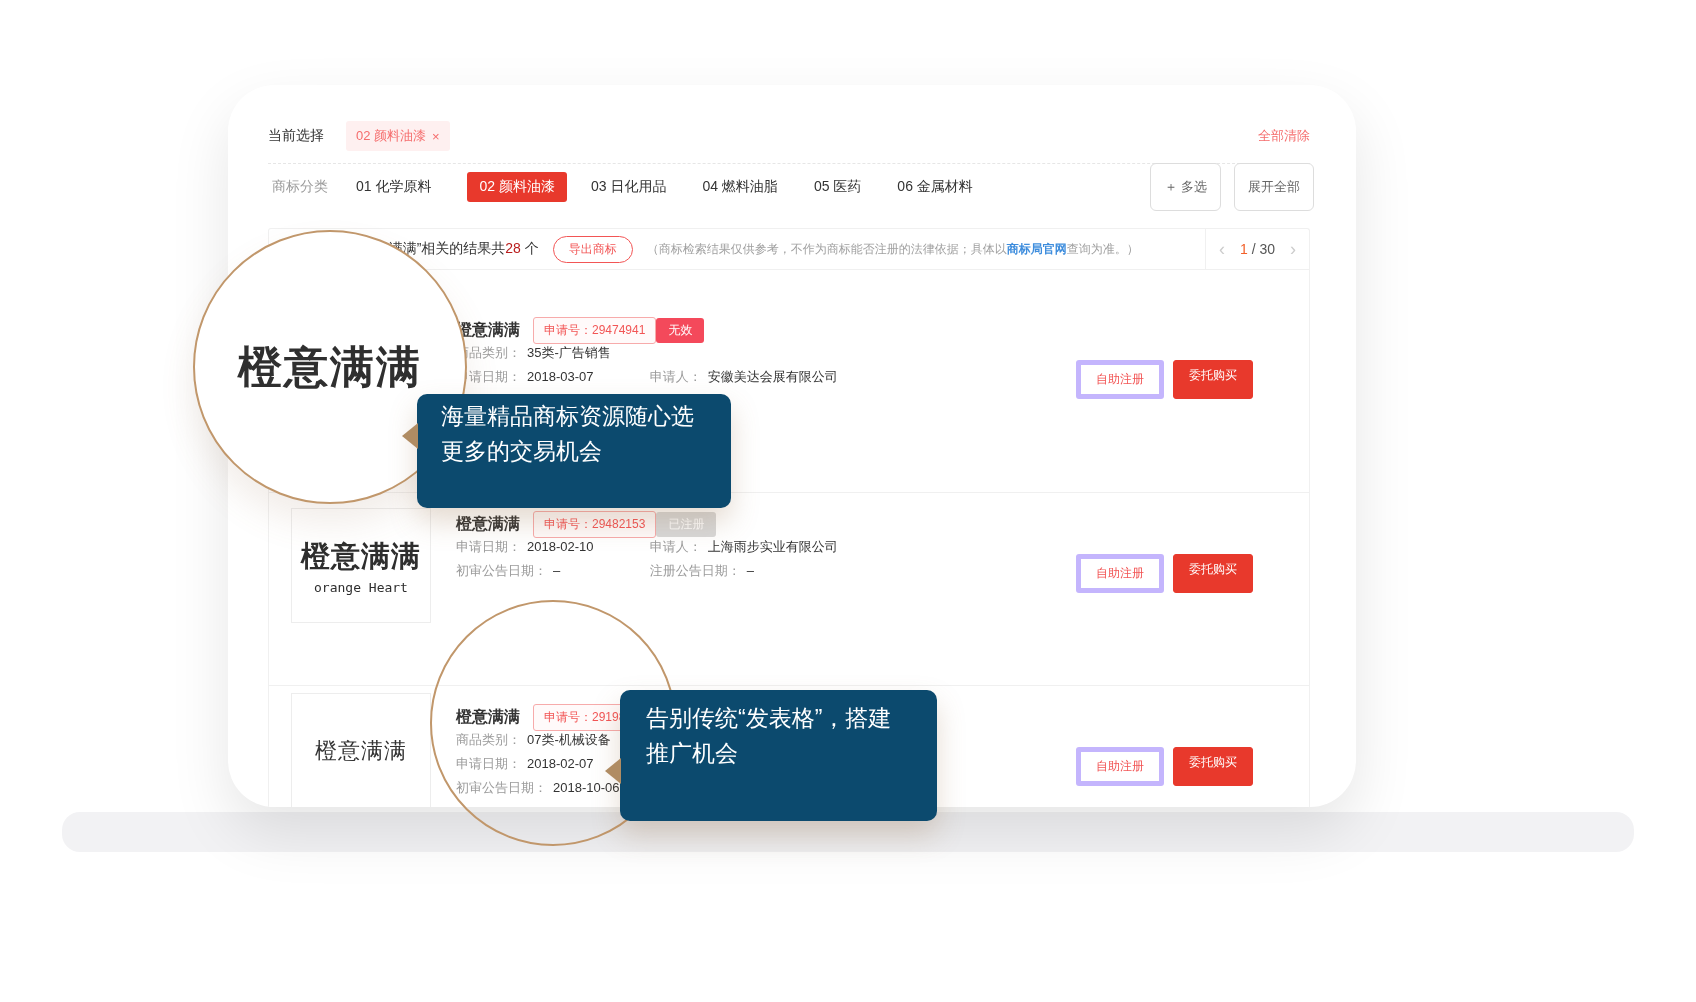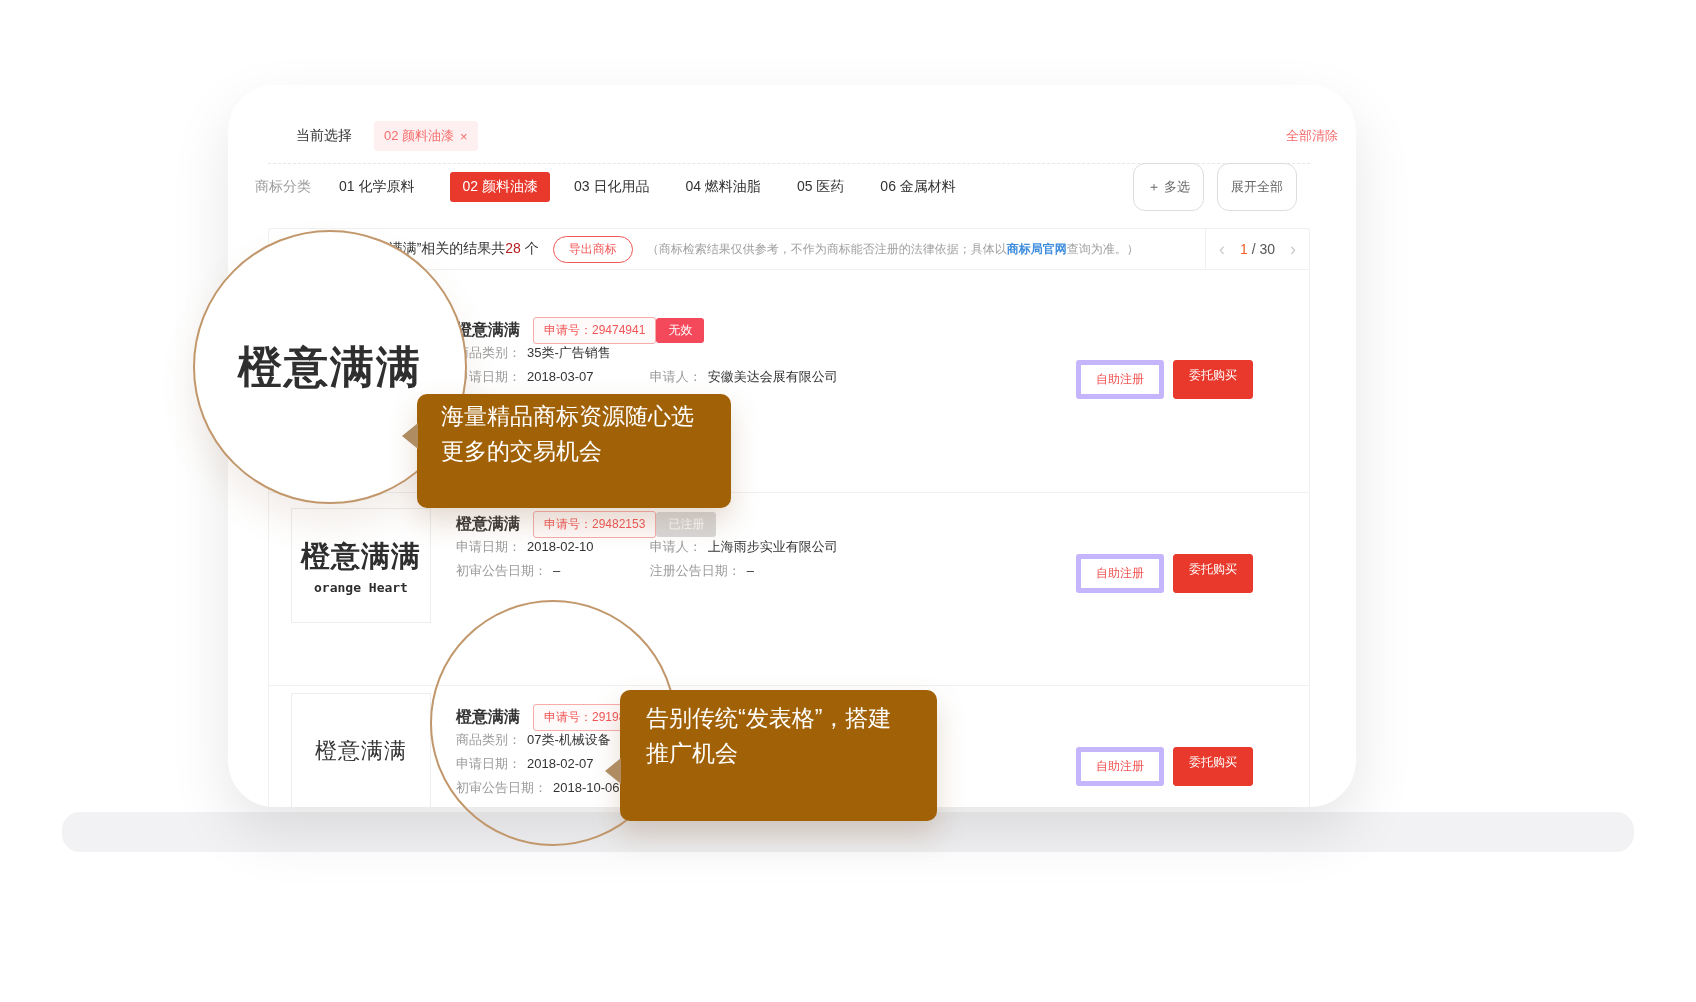--- a/index.html
+++ b/index.html
@@ -7,37 +7,37 @@
   .stage{position:relative;width:1696px;height:1002px;}
 
   
   .base-bar{position:absolute;left:62px;top:812px;width:1572px;height:40px;background:#f2f2f4;border-radius:18px;}
 
   
   .window{position:absolute;left:228px;top:85px;width:1128px;height:722px;background:#fff;border-radius:46px;
     box-shadow:0 25px 60px rgba(0,0,0,.10);overflow:hidden;}
 
   
-  .filter-current{position:absolute;left:40px;top:36px;width:1042px;height:30px;display:flex;align-items:center;margin-left:28px;}
+  .filter-current{position:absolute;left:40px;top:36px;width:1042px;height:30px;display:flex;align-items:center;}
   .fc-label{font-size:14px;color:#333;margin-right:22px;}
   .tag{display:inline-flex;align-items:center;background:#fef0f0;color:#f56c6c;font-size:13px;
     padding:6px 10px;border-radius:3px;cursor:pointer;}
   .tag-x{margin-left:6px;color:#f56c6c;font-size:13px;cursor:pointer;}
   .fc-spacer{flex:1;}
   .clear-all{font-size:13px;color:#f56c6c;cursor:pointer;}
 
   .dash-sep{position:absolute;left:40px;top:78px;width:1042px;border-top:1px dashed #e6e6e6;}
 
   
-  .filter-category{position:absolute;left:27px;top:87px;width:1042px;height:30px;display:flex;align-items:center;}
+  .filter-category{position:absolute;left:44px;top:87px;width:1042px;height:30px;display:flex;align-items:center;}
   .cat-label{font-size:14px;color:#9b9b9b;margin-right:28px;}
   .cat{font-size:14px;color:#333;margin-right:36px;cursor:pointer;white-space:nowrap;}
   .cat.selected{background:#e8392c;color:#fff;padding:6px 12px;border-radius:3px;margin-right:24px;}
   .cat-spacer{flex:1;}
-  .ghost-btn{font-size:13px;color:#666;border:1px solid #ddd;border-radius:12px;padding:14px 13px;
+  .ghost-btn{font-size:13px;color:#666;border:1px solid #ddd;border-radius:6px;padding:14px 13px;
     margin-left:13px;cursor:pointer;white-space:nowrap;background:#fff;}
 
   
   .results-card{position:absolute;left:40px;top:143px;width:1040px;height:579px;border:1px solid #f0f0f0;
     border-bottom:none;border-radius:3px 3px 0 0;background:#fff;}
   .results-header{position:relative;height:40px;border-bottom:1px solid #f0f0f0;display:flex;align-items:center;}
   .summary{font-size:14px;color:#333;margin-left:17px;white-space:nowrap;}
   .summary .red{color:#b91c1c;}
   .export-btn{font-size:12px;color:#f25555;border:1px solid #f25555;border-radius:14px;padding:4px 15px;
     margin-left:14px;cursor:pointer;white-space:nowrap;background:#fff;}
@@ -54,21 +54,21 @@
   .row-sep{border-top:1px solid #f0f0f0;}
   .row1{height:222px;}
   .row2{height:193px;}
   .row3{height:124px;}
   .logo{position:absolute;left:22px;width:140px;height:115px;border:1px solid #ededed;background:#fff;
     display:flex;flex-direction:column;align-items:center;justify-content:center;box-sizing:border-box;}
   .row1 .logo{top:36px;}
   .row2 .logo{top:15px;}
   .row3 .logo{top:7px;height:115px;}
   .logo-cal{font-family:"DejaVu Serif","Liberation Serif",serif;font-weight:bold;font-size:29px;color:#2e2e2e;letter-spacing:1px;}
-  .logo-sub{font-family:"DejaVu Sans Mono","Liberation Mono",monospace;font-weight:bold;font-size:13px;color:#2e2e2e;margin-top:3px;}
+  .logo-sub{font-family:"DejaVu Sans Mono","Liberation Mono",monospace;font-weight:normal;font-size:13px;color:#2e2e2e;margin-top:3px;}
   .logo-plain{font-size:22px;color:#333;letter-spacing:1px;}
   .row-main{position:absolute;left:187px;}
   .row1 .row-main{top:49px;}
   .row2 .row-main,.row3 .row-main{top:20px;}
   .row-title{display:flex;align-items:center;height:22px;}
   .tm-name{font-size:16px;font-weight:bold;color:#333;cursor:pointer;}
   .app-pill{font-size:12px;color:#f25555;background:#fffafa;border:1px solid #f7abab;border-radius:3px;
     padding:4px 10px;margin-left:13px;white-space:nowrap;}
   .badge{font-size:12px;border-radius:3px;padding:4px 12px;white-space:nowrap;}
   .badge-invalid{background:#f4495b;color:#fff;}
@@ -87,21 +87,21 @@
   .btn-solid{font-size:12px;color:#fff;background:#e8392c;border:1px solid #e8392c;border-radius:3px;
     padding:6px 15px;margin-left:9px;cursor:pointer;white-space:nowrap;}
 
   
   .magnifier{position:absolute;left:193px;top:230px;width:274px;height:274px;border-radius:50%;
     background:#fff;border:2px solid #c1976b;box-sizing:border-box;display:flex;align-items:center;justify-content:center;
     box-shadow:0 20px 35px rgba(150,110,70,.12);}
   .magnifier-text{font-size:44px;font-weight:bold;color:#2f2f2f;letter-spacing:2px;}
   .ring{position:absolute;left:430px;top:600px;width:246px;height:246px;border-radius:50%;
     border:2px solid #c1976b;box-sizing:border-box;background:transparent;}
-  .tooltip{position:absolute;background:#a16207;border-radius:10px;color:#fff;
+  .tooltip{position:absolute;background:#0c4a6e;border-radius:10px;color:#fff;
     box-shadow:0 14px 28px rgba(150,110,70,.25);}
   .tooltip .tline{font-size:23px;line-height:35px;white-space:nowrap;}
   .tooltip1{left:417px;top:394px;width:314px;height:114px;padding:5px 0 0 24px;box-sizing:border-box;}
   .tooltip2{left:620px;top:690px;width:317px;height:131px;padding:11px 4px 0 26px;box-sizing:border-box;}
   .tip-arrow{position:absolute;left:-15px;width:0;height:0;border-top:13px solid transparent;
     border-bottom:13px solid transparent;border-right:16px solid #b08c63;}
   .tooltip1 .tip-arrow{top:29px;}
   .tooltip2 .tip-arrow{top:68px;}
 </style>
 </head>

